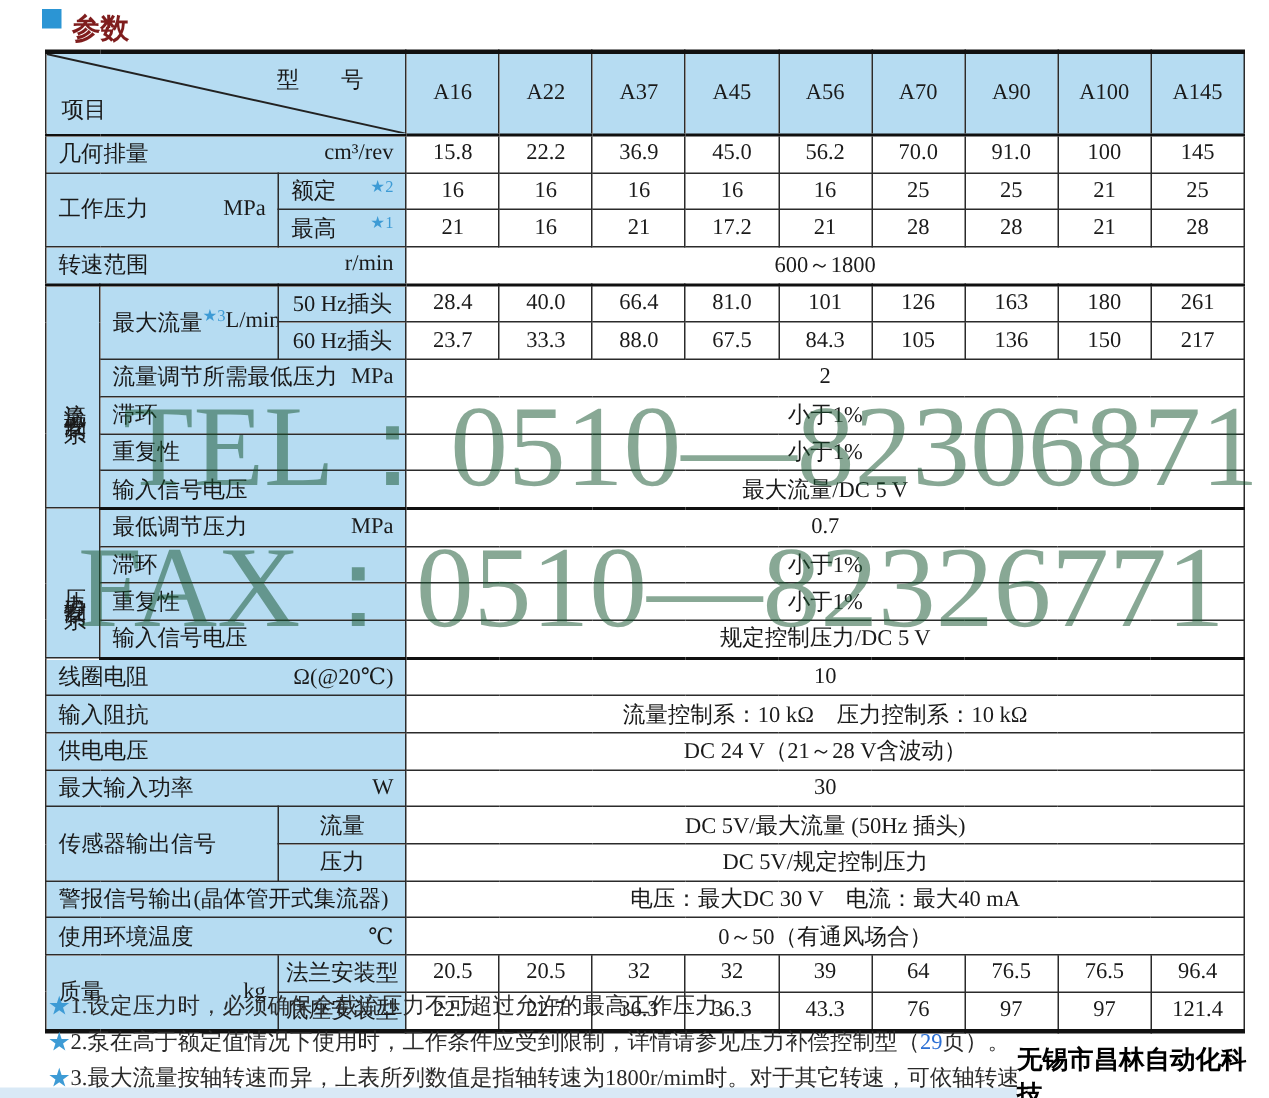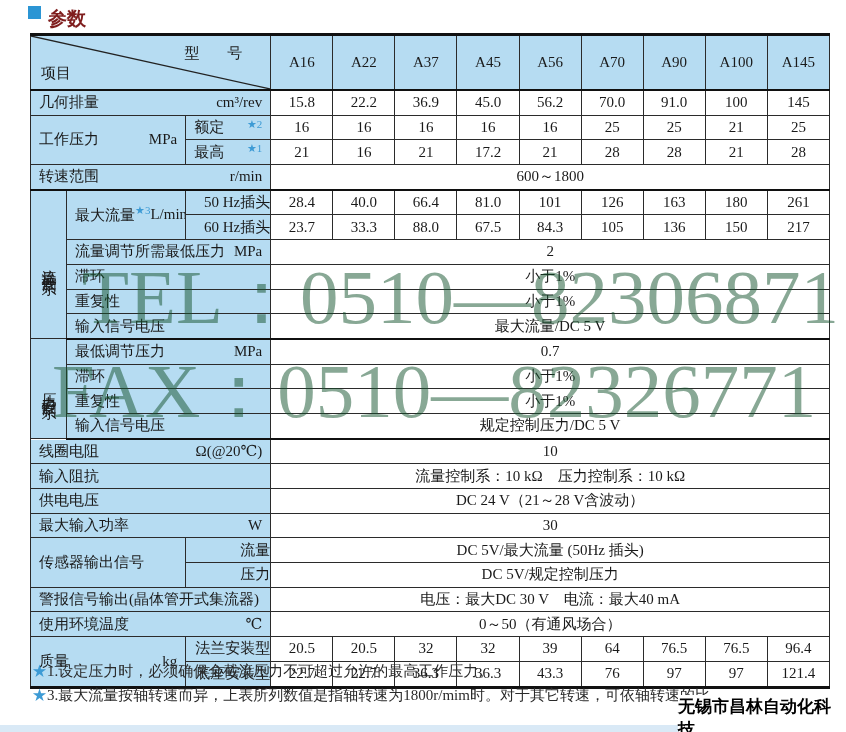--- a/index.html
+++ b/index.html
@@ -17,21 +17,21 @@
     border-left:1px solid #222;border-right:1px solid #222;border-top:3px solid #111;border-bottom:3px solid #111;}
   table.spec td{border:1px solid #2b2b2b;font-size:15px;padding:0;overflow:hidden;white-space:nowrap;height:23.7px;}
   tr.hdr td{height:53px;}
   tr.tb td{border-bottom:2px solid #101010;}
   td.blue{background:#b6dcf2;}
   td.val,td.merged{background:#ffffff;text-align:center;}
   td.mh{text-align:center;}
   .labwrap{display:flex;justify-content:space-between;align-items:center;height:100%;padding:0 8px;}
   .lname{text-align:center;}
   .unit{text-align:right;}
-  td.subc{text-align:right;}
+  td.subc{text-align:center;}
   .grpv{writing-mode:vertical-rl;text-orientation:upright;letter-spacing:3px;margin:0 auto;display:block;}
   td.grp{text-align:center;vertical-align:middle;}
   .star{color:#3d9bd5;font-size:11px;align-self:flex-start;padding-top:2px;}
   .starin{color:#3d9bd5;font-size:11px;vertical-align:super;}
   
   td.corner{position:relative;}
   .corner-svg{position:absolute;left:0;top:0;width:100%;height:100%;}
   .corner-model{position:absolute;top:8px;right:16px;letter-spacing:12px;}
   .corner-item{position:absolute;bottom:6px;left:10px;}
   
@@ -367,20 +367,23 @@
     <td class="val">121.4</td>
   </tr>
 </tbody>
   </table>
 
 <div class="footnotes">
   <div>
     <span class="fstar">★</span><span>1.</span><span>设定压力时，必须确保全截流压力不可超过允许的最高工作压力。</span>
   </div>
   <div>
+    <span class="fstar">★</span><span>2.</span><span>泵在高于额定值情况下使用时，工作条件应受到限制，详情请参见压力补偿控制型（</span><span class="flink">29</span><span>页）。</span>
+  </div>
+  <div>
     <span class="fstar">★</span><span>3.</span><span>最大流量按轴转速而异，上表所列数值是指轴转速为1800r/mim时。对于其它转速，可依轴转速的比</span>
   </div>
 </div>
 
 <div class="wm" id="wm-tel">TEL：0510—82306871</div>
 <div class="wm" id="wm-fax">FAX：0510—82326771</div>
 
 <div class="company">无锡市昌林自动化科技</div>
 
 <div class="bottom-strip"></div>

